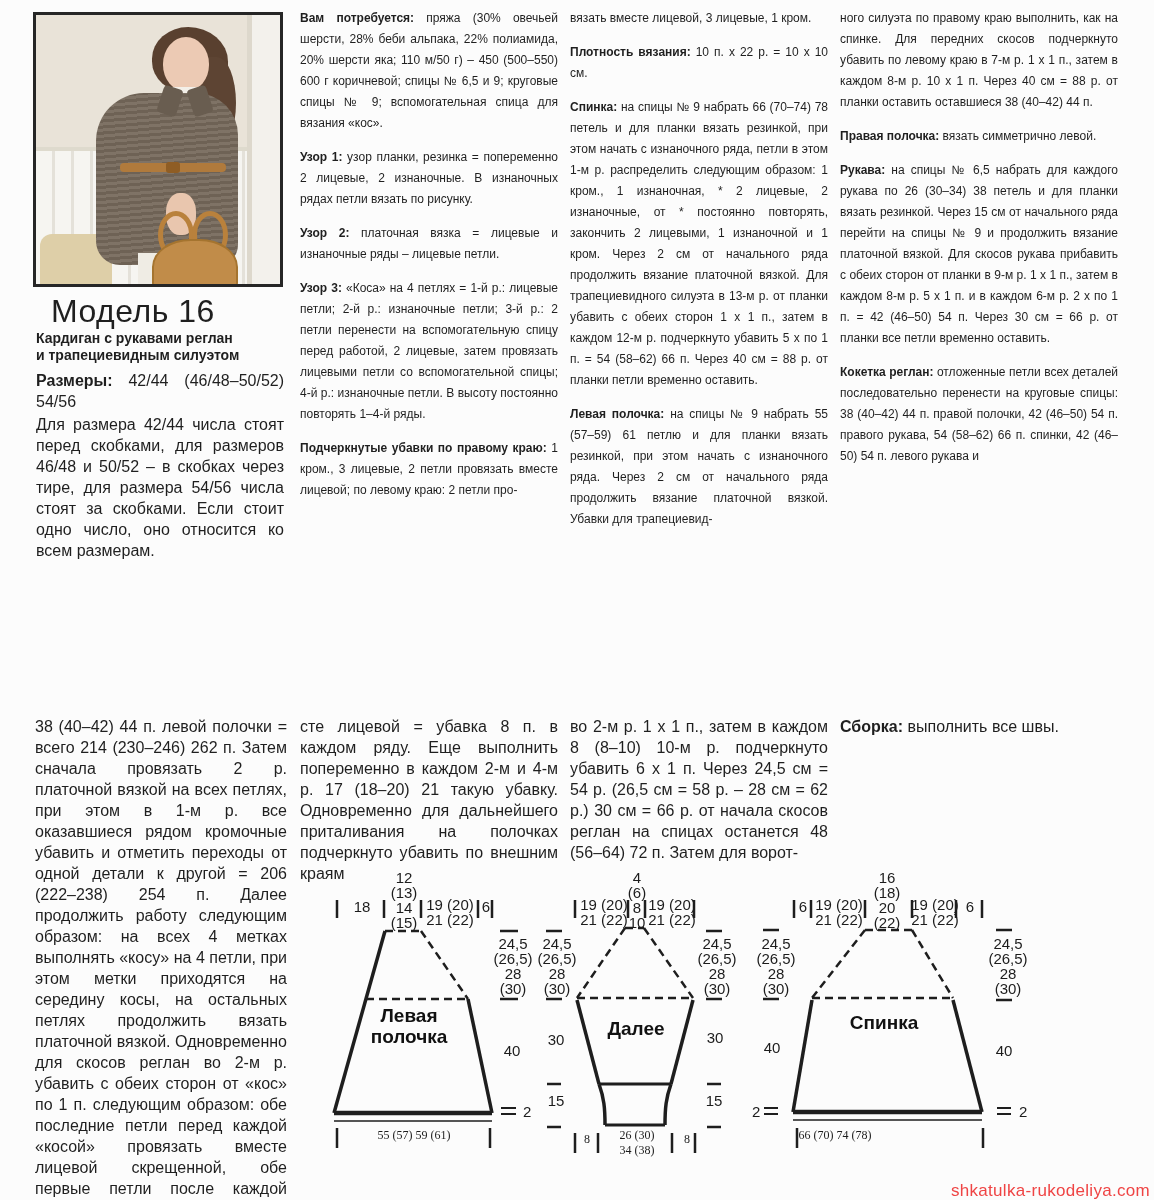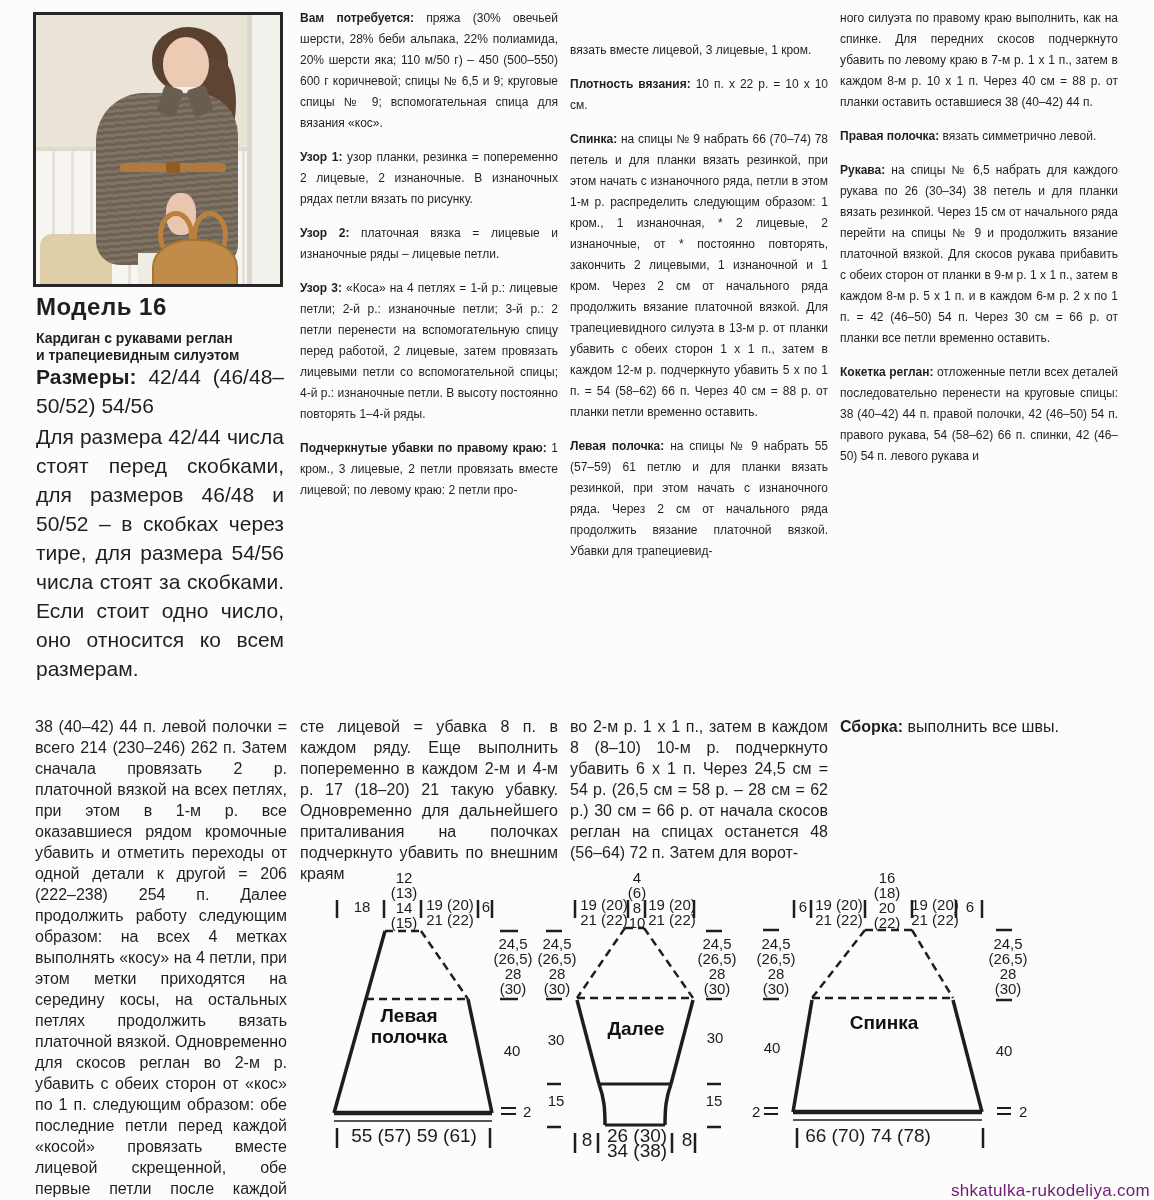--- a/index.html
+++ b/index.html
@@ -7,34 +7,34 @@
         font-family:"Liberation Sans",sans-serif;color:#1f1f1f;}
   
   .col{position:absolute;top:8px;font-size:12px;line-height:21px;text-align:justify;}
   .bcol{position:absolute;top:716px;font-size:16px;line-height:21px;text-align:justify;}
   .para{margin:0 0 13px 0;}
   .para b{font-weight:700;}
   
   .photo-frame{position:absolute;left:33px;top:12px;width:244px;height:269px;
                border:3px solid #262626;overflow:hidden;background:#e9e3d8;}
   .ph{position:absolute;}
-  .model-title{position:absolute;left:36px;top:293px;font-size:24px;font-weight:700;letter-spacing:.5px;}
+  .model-title{position:absolute;left:51px;top:293px;font-size:32px;font-weight:400;letter-spacing:.5px;}
   .model-subtitle{position:absolute;left:36px;top:330px;width:252px;font-size:14px;font-weight:700;
                   line-height:1.22;white-space:pre-line;}
-  .sizes-block{position:absolute;left:36px;top:362px;width:248px;font-size:21px;line-height:29px;text-align:justify;}
+  .sizes-block{position:absolute;left:36px;top:370px;width:248px;font-size:16px;line-height:21px;text-align:justify;}
   .sizes-block .para{margin:0 0 2px 0;}
   
   .diagram-svg{position:absolute;left:295px;top:860px;}
   .dlabel{position:absolute;transform:translateX(-50%);text-align:center;white-space:pre-line;
           font-size:15px;line-height:15px;color:#1c1c1c;}
   .dlabel-left{position:absolute;text-align:left;white-space:pre-line;font-size:15px;line-height:15px;color:#1c1c1c;}
   .piece-label{position:absolute;transform:translateX(-50%);text-align:center;white-space:pre-line;
                font-size:19px;line-height:1.12;font-weight:700;color:#111;}
-  .bmeasure{font-size:19px;}
-  .watermark{position:absolute;right:4px;top:1181px;font-size:17px;color:#701a75;letter-spacing:.3px;}
+  .bmeasure{font-size:12px;font-family:Liberation Serif, serif;}
+  .watermark{position:absolute;right:4px;top:1181px;font-size:17px;color:#ef4444;letter-spacing:.3px;}
 </style>
 </head>
 <body>
 
 <div class="page">
 
   <div class="photo-frame">
     <div class="ph" style="left:0;top:0;right:0;bottom:0;background:#e9e3d8;"></div>
     <div class="ph" style="left:0;top:132px;right:0;bottom:0;background:repeating-linear-gradient(90deg,#f6f5f1 0 16px,#e4e1d9 16px 19px);border-top:4px solid #dedacd;"></div>
     <div class="ph" style="right:0;top:0;width:28px;height:100%;background:#f3f1ec;border-left:5px solid #ddd8cc;"></div>
@@ -65,21 +65,21 @@
   </div>
 
   <div class="col" style="left:300px;width:258px;">
     <p class="para"><b>Вам потребуется:</b><span> пряжа (30% овечьей шерсти, 28% беби альпака, 22% полиамида, 20% шерсти яка; 110 м/50 г) – 450 (500–550) 600 г коричневой; спицы № 6,5 и 9; круговые спицы № 9; вспомогательная спица для вязания «кос».</span></p>
     <p class="para"><b>Узор 1:</b><span> узор планки, резинка = попеременно 2 лицевые, 2 изнаночные. В изнаночных рядах петли вязать по рисунку.</span></p>
     <p class="para"><b>Узор 2:</b><span> платочная вязка = лицевые и изнаночные ряды – лицевые петли.</span></p>
     <p class="para"><b>Узор 3:</b><span> «Коса» на 4 петлях = 1-й р.: лицевые петли; 2-й р.: изнаночные петли; 3-й р.: 2 петли перенести на вспомогательную спицу перед работой, 2 лицевые, затем провязать лицевыми петли со вспомогательной спицы; 4-й р.: изнаночные петли. В высоту постоянно повторять 1–4-й ряды.</span></p>
     <p class="para"><b>Подчеркнутые убавки по правому краю:</b><span> 1 кром., 3 лицевые, 2 петли провязать вместе лицевой; по левому краю: 2 петли про-</span></p>
   </div>
 
-  <div class="col" style="left:570px;width:258px;margin-top:32px;">
+  <div class="col" style="left:570px;width:258px;">
     <p class="para"><b></b><span>вязать вместе лицевой, 3 лицевые, 1 кром.</span></p>
     <p class="para"><b>Плотность вязания:</b><span> 10 п. х 22 р. = 10 х 10 см.</span></p>
     <p class="para"><b>Спинка:</b><span> на спицы № 9 набрать 66 (70–74) 78 петель и для планки вязать резинкой, при этом начать с изнаночного ряда, петли в этом 1-м р. распределить следующим образом: 1 кром., 1 изнаночная, * 2 лицевые, 2 изнаночные, от * постоянно повторять, закончить 2 лицевыми, 1 изнаночной и 1 кром. Через 2 см от начального ряда продолжить вязание платочной вязкой. Для трапециевидного силуэта в 13-м р. от планки убавить с обеих сторон 1 х 1 п., затем в каждом 12-м р. подчеркнуто убавить 5 х по 1 п. = 54 (58–62) 66 п. Через 40 см = 88 р. от планки петли временно оставить.</span></p>
     <p class="para"><b>Левая полочка:</b><span> на спицы № 9 набрать 55 (57–59) 61 петлю и для планки вязать резинкой, при этом начать с изнаночного ряда. Через 2 см от начального ряда продолжить вязание платочной вязкой. Убавки для трапециевид-</span></p>
   </div>
 
   <div class="col" style="left:840px;width:278px;">
     <p class="para"><b></b><span>ного силуэта по правому краю выполнить, как на спинке. Для передних скосов подчеркнуто убавить по левому краю в 7-м р. 1 х 1 п., затем в каждом 8-м р. 10 х 1 п. Через 40 см = 88 р. от планки оставить оставшиеся 38 (40–42) 44 п.</span></p>
     <p class="para"><b>Правая полочка:</b><span> вязать симметрично левой.</span></p>
     <p class="para"><b>Рукава:</b><span> на спицы № 6,5 набрать для каждого рукава по 26 (30–34) 38 петель и для планки вязать резинкой. Через 15 см от начального ряда перейти на спицы № 9 и продолжить вязание платочной вязкой. Для скосов рукава прибавить с обеих сторон от планки в 9-м р. 1 х 1 п., затем в каждом 8-м р. 5 х 1 п. и в каждом 6-м р. 2 х по 1 п. = 42 (46–50) 54 п. Через 30 см = 66 р. от планки все петли временно оставить.</span></p>
@@ -241,17 +241,17 @@
 (30)</div>
   <div class="dlabel" style="left:772px;top:1040px;">40</div>
   <div class="dlabel-left" style="left:752px;top:1104px;">2</div>
   <div class="dlabel" style="left:1008px;top:936px;">24,5
 (26,5)
 28
 (30)</div>
   <div class="dlabel" style="left:1004px;top:1043px;">40</div>
   <div class="dlabel-left" style="left:1019px;top:1104px;">2</div>
   <div class="piece-label" style="left:884px;top:1012px;">Спинка</div>
-  <div class="dlabel bmeasure" style="left:868px;top:1128px;">66 (70) 74 (78)</div>
+  <div class="dlabel bmeasure" style="left:835px;top:1128px;">66 (70) 74 (78)</div>
 
   <div class="watermark">shkatulka-rukodeliya.com</div>
 
 </div>
 
 </body></html>

